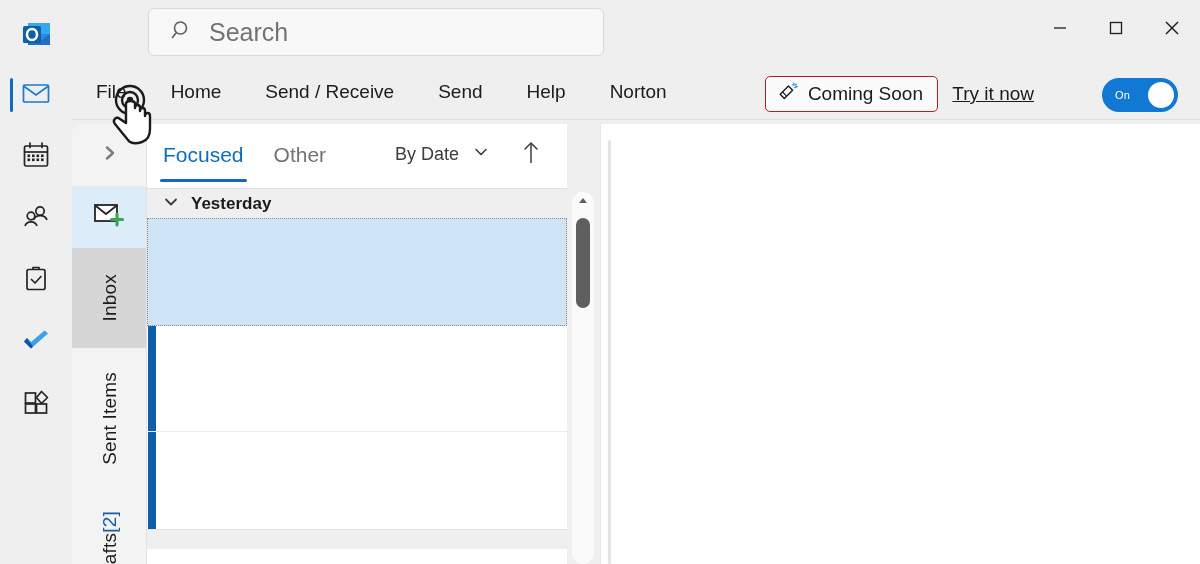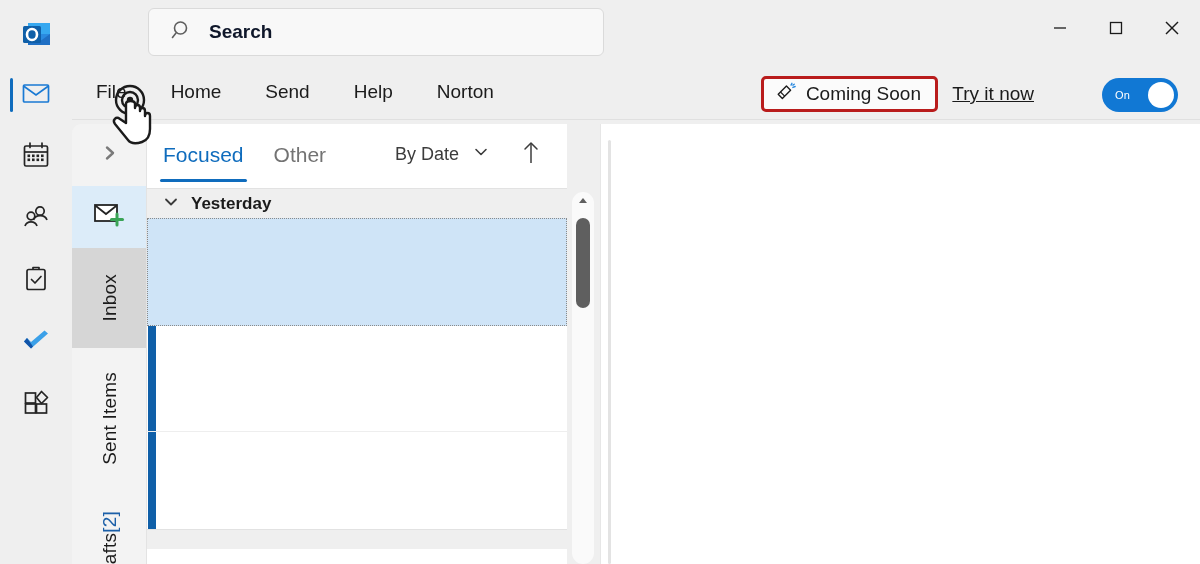--- a/index.html
+++ b/index.html
@@ -17,21 +17,21 @@
     background: #efefef;
   }
   .brand-logo {
     position: absolute; left: 18px; top: 14px; width: 40px; height: 40px;
   }
   .search-box {
     position: absolute; left: 148px; top: 8px; width: 456px; height: 48px;
     background: #f8f8f8; border: 1px solid #dadada; border-radius: 6px;
     display: flex; align-items: center; padding-left: 22px; gap: 16px;
   }
-  .search-placeholder { font-size: 19px; color: #0f172a; font-weight: bold; }
+  .search-placeholder { font-size: 25px; color: #737373; }
   .win-controls {
     position: absolute; right: 0; top: 0; height: 56px;
     display: flex; align-items: center;
   }
   .win-btn {
     width: 56px; height: 56px; display: flex; align-items: center; justify-content: center;
     color: #1b1b1b;
   }
 
   
@@ -44,21 +44,21 @@
     display: flex; align-items: center; gap: 16px;
   }
   .menu-item {
     font-size: 19px; color: #1b1b1b; padding: 6px 14px; border-radius: 4px;
     white-space: nowrap;
   }
 
   .coming-soon {
     position: absolute; right: 262px; top: 12px; height: 36px;
     display: flex; align-items: center; gap: 9px;
-    background: #fbfbfb; border: 3px solid #b91c1c; border-radius: 5px;
+    background: #fbfbfb; border: 1px solid #b91c1c; border-radius: 5px;
     padding: 0 14px 0 11px;
   }
   .coming-soon-label { font-size: 19px; color: #1b1b1b; white-space: nowrap; }
   .try-it-now {
     position: absolute; right: 166px; top: 19px;
     font-size: 19px; color: #1b1b1b; white-space: nowrap; text-decoration: underline;
   }
   .toggle {
     position: absolute; right: 22px; top: 14px;
     width: 76px; height: 34px; border-radius: 17px; background: #1178d4;
@@ -224,20 +224,21 @@
           <line x1="18" y1="6" x2="6" y2="18" stroke="#1b1b1b" stroke-width="1.4"></line>
         </svg>
       </div>
     </div>
   </div>
 
   <div class="menubar">
     <div class="menu-items">
       <div class="menu-item">File</div>
       <div class="menu-item">Home</div>
+      <div class="menu-item">Send / Receive</div>
       <div class="menu-item">Send</div>
       <div class="menu-item">Help</div>
       <div class="menu-item">Norton</div>
     </div>
 
     <div class="coming-soon">
       <span>
         <svg width="22" height="22" viewBox="0 0 24 24">
           <path d="M3.5 14.5 L12.5 5.5 L17 10 L8 19 Z" fill="none" stroke="#1b1b1b" stroke-width="1.5" stroke-linejoin="round"></path>
           <path d="M6 12 L10.5 16.5" stroke="#1b1b1b" stroke-width="1.3"></path>

